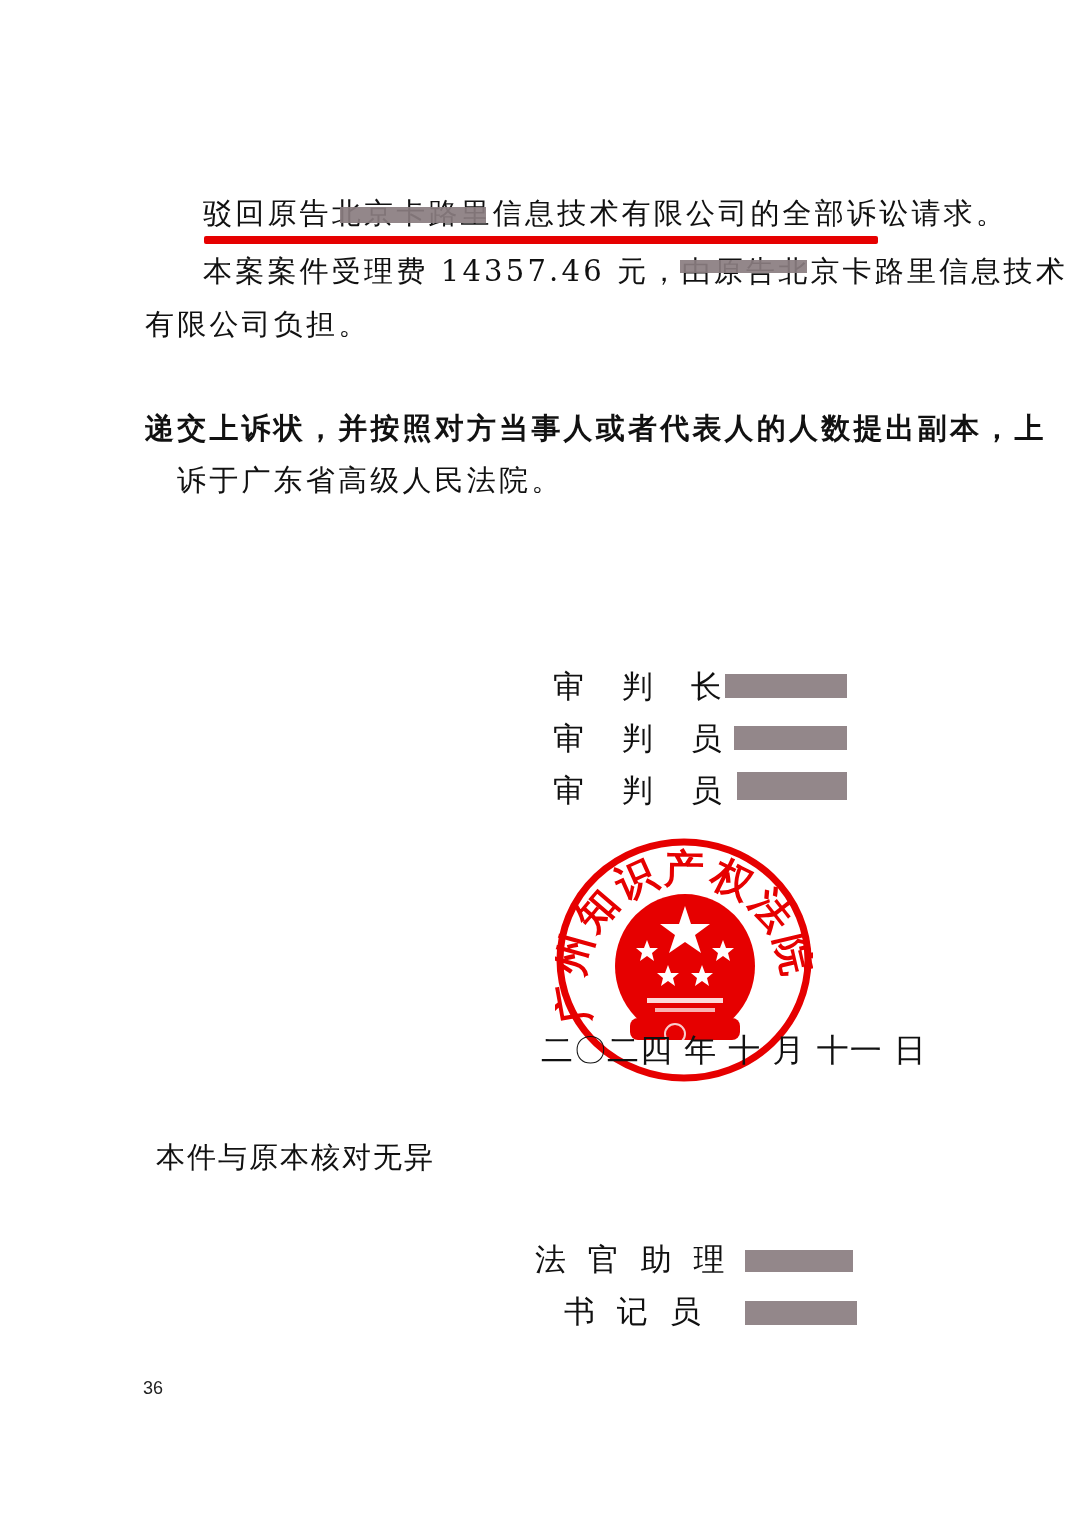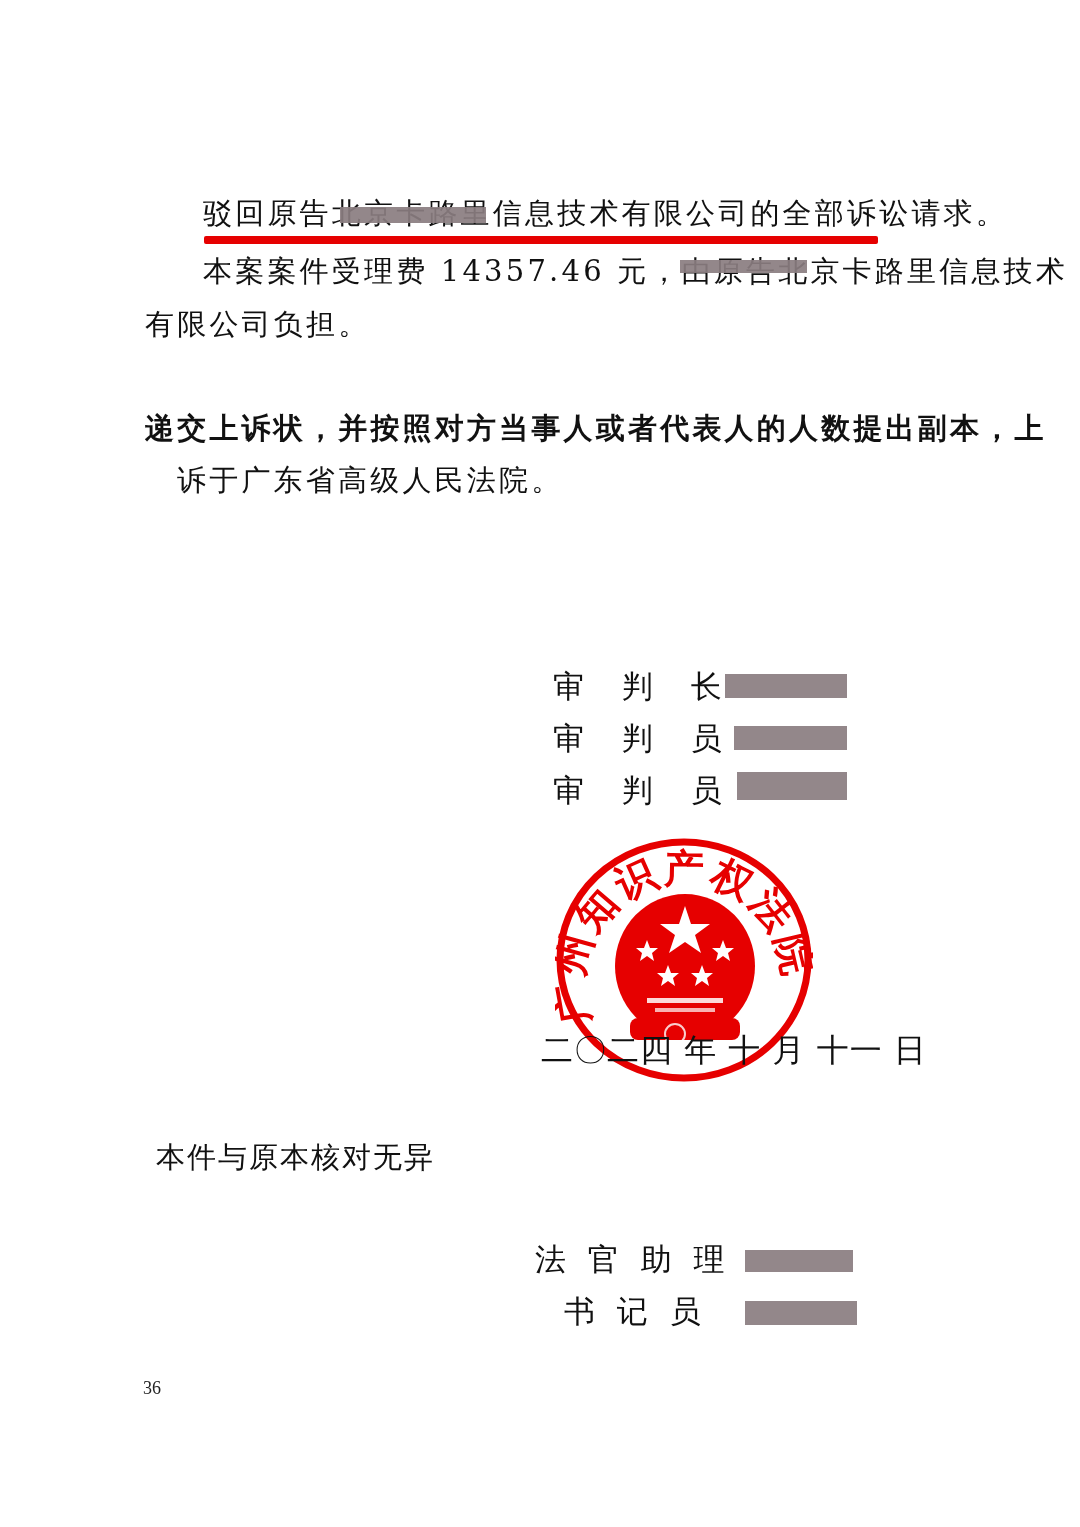--- a/index.html
+++ b/index.html
@@ -18,21 +18,21 @@
     }
     .underline-red {
       position: absolute; background: #e60000; height: 8px; border-radius: 2px;
     }
     .sig-row { position: absolute; font-size: 31px; line-height: 40px; white-space: nowrap; }
     .seal {
       position: absolute; left: 555px; top: 838px; width: 258px; height: 245px;
     }
     .page-number {
       position: absolute; left: 143px; top: 1378px; font-size: 18px;
-      font-family: Liberation Serif, serif; color: #222;
+      font-family: Liberation Sans, sans-serif; color: #222;
     }
     .date-line {
       position: absolute; left: 513px; top: 1030px; font-size: 32px; line-height: 40px;
       white-space: nowrap; letter-spacing: 1px; z-index: 2; margin-left: 28px;
     }
   </style>
 </head>
 <body>
 
 <div class="page">

